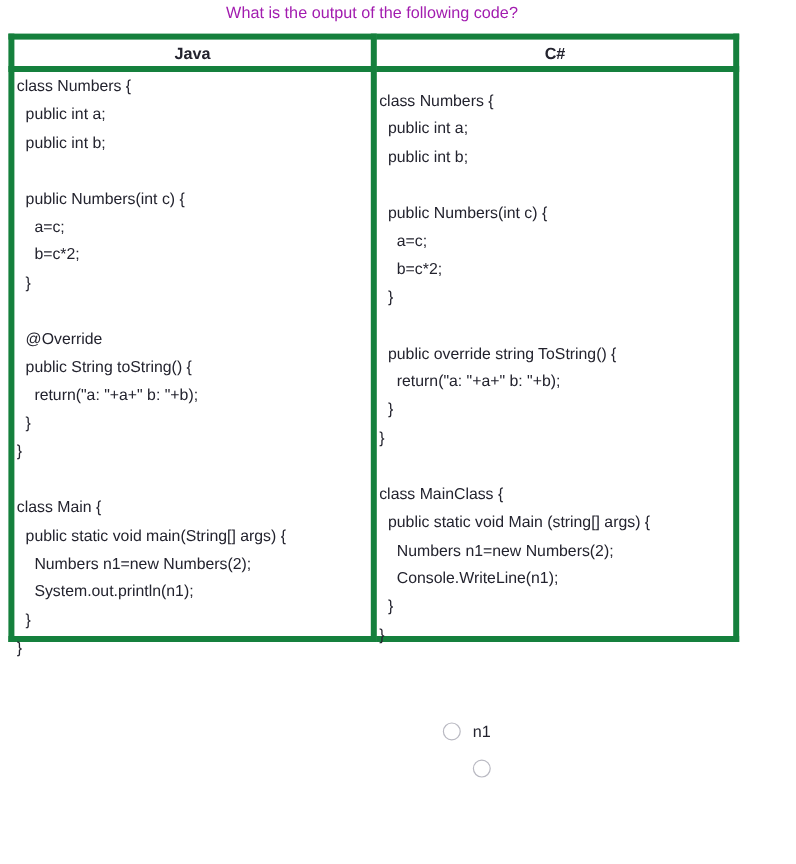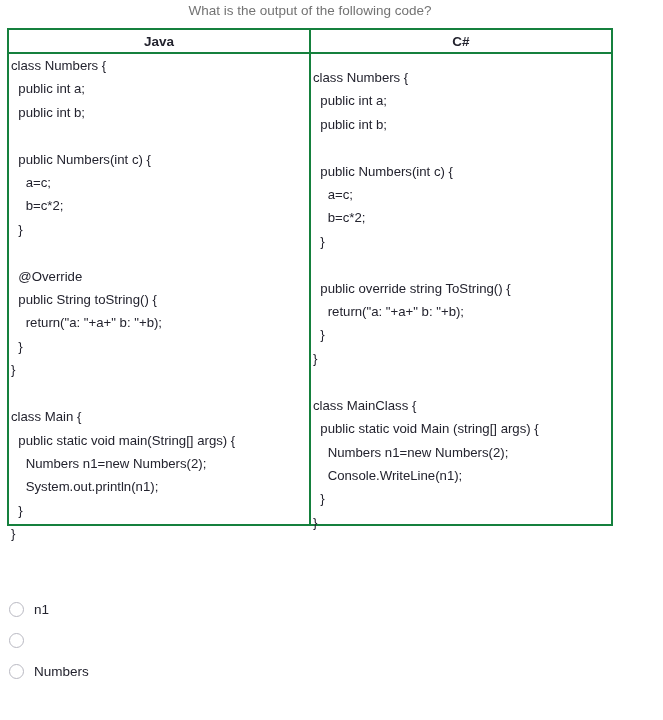--- a/index.html
+++ b/index.html
@@ -18,35 +18,35 @@
 
   
   .question-title {
     position: absolute;
     left: 0;
     top: 2px;
     width: 620px;
     text-align: center;
     font-size: 13.5px;
     line-height: 18px;
-    color: #737373;
+    color: #a21caf;
     white-space: nowrap;
   }
 
   
   .code-table {
     position: absolute;
     left: 7px;
     top: 28px;
     width: 604px;
     border-collapse: collapse;
     table-layout: fixed;
   }
   .code-table td, .code-table th {
-    border: 2px solid #15803d;
+    border: 5px solid #15803d;
     vertical-align: top;
     padding: 0;
   }
   .code-table th {
     height: 22px;
     font-size: 13.5px;
     font-weight: bold;
     text-align: center;
     color: #23232e;
     vertical-align: middle;
@@ -82,20 +82,21 @@
   .options {
     position: absolute;
     left: 9px;
     top: 594px;
     width: 400px;
   }
   .option-row {
     display: flex;
     align-items: center;
     height: 31px;
+    justify-content: flex-end;
   }
   .radio {
     width: 15px;
     height: 15px;
     border: 1px solid #b9b9c2;
     border-radius: 50%;
     background: #ffffff;
     box-sizing: border-box;
     flex: 0 0 auto;
   }
@@ -175,17 +176,13 @@
 </table>
 
 <div class="options">
   <div class="option-row">
     <span class="radio"></span>
     <span class="option-label">n1</span>
   </div>
   <div class="option-row">
     <span class="radio"></span>
   </div>
-  <div class="option-row">
-    <span class="radio"></span>
-    <span class="option-label">Numbers</span>
-  </div>
 </div>
 
 </body></html>

